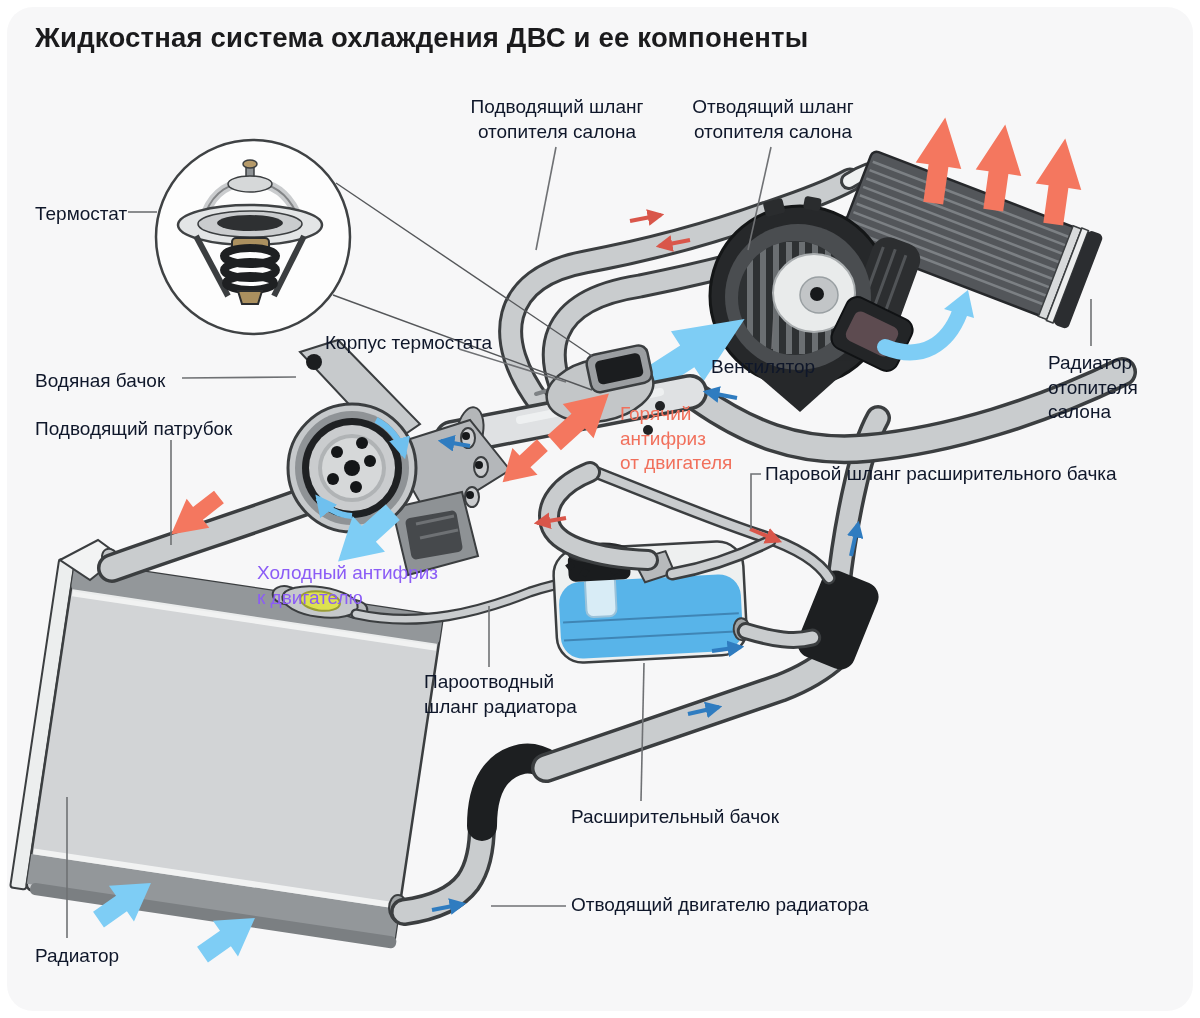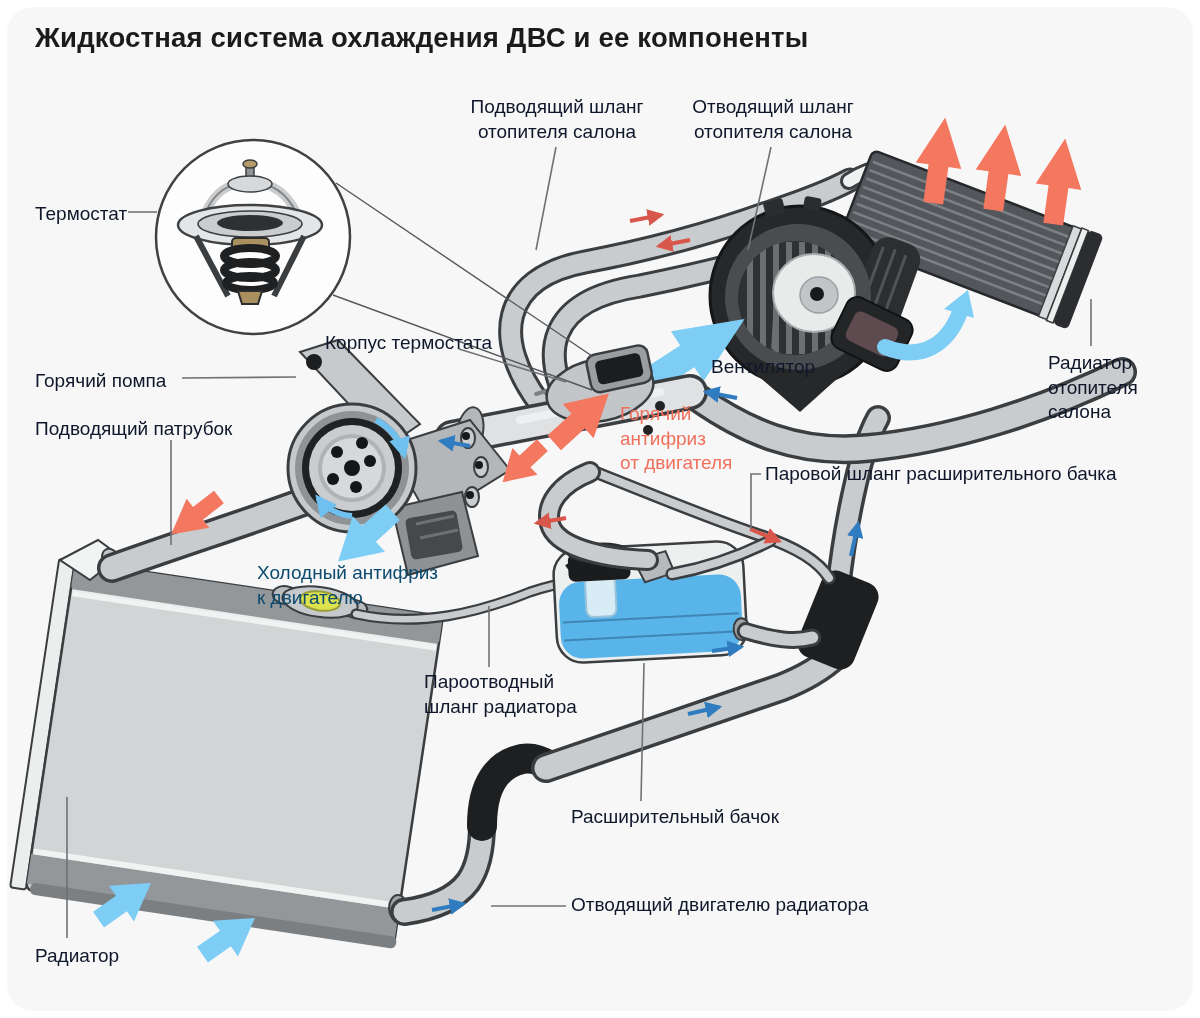--- a/index.html
+++ b/index.html
@@ -4,21 +4,21 @@
 <style>
   html,body{margin:0;padding:0;background:#ffffff;width:1200px;height:1018px;overflow:hidden;
     font-family:"Liberation Sans","DejaVu Sans",sans-serif;}
   .card{position:absolute;left:7px;top:7px;right:7px;bottom:7px;background:#f7f7f8;border-radius:26px;}
   .stage{position:absolute;left:0;top:0;width:1200px;height:1018px;}
   svg{position:absolute;left:0;top:0;}
   .title{position:absolute;left:35px;top:22px;font-size:27.5px;font-weight:700;color:#1b1b1d;letter-spacing:.2px;}
   .lbl{position:absolute;width:max-content;white-space:pre-line;font-size:19px;line-height:1.3;color:#0f172a;}
   .lbl.center{text-align:center;transform:translateX(-50%);}
   .lbl.hot{color:#f1705c;}
-  .lbl.cold{color:#0c4a6e;}
+  .lbl.cold{color:#8b5cf6;}
 </style>
 </head>
 <body>
 
 <div class="stage">
 <div class="card"></div>
 
 <svg width="1200" height="1018" viewBox="0 0 1200 1018">
   <defs>
     <path id="fatArrow" d="M-10,36 L-10,8 L-23,8 L0,-28 L23,8 L10,8 L10,36 Z"></path>
@@ -311,21 +311,21 @@
 </svg>
 
 <div class="title">Жидкостная система охлаждения ДВС и ее компоненты</div>
 
 <div class="lbl center" style="left:557px;top:95px;">Подводящий шланг
 отопителя салона</div>
 <div class="lbl center" style="left:773px;top:95px;">Отводящий шланг
 отопителя салона</div>
 <div class="lbl" style="left:35px;top:202px;">Термостат</div>
 <div class="lbl" style="left:325px;top:331px;">Корпус термостата</div>
-<div class="lbl" style="left:35px;top:369px;">Горячий помпа</div>
+<div class="lbl" style="left:35px;top:369px;">Водяная бачок</div>
 <div class="lbl" style="left:35px;top:417px;">Подводящий патрубок</div>
 <div class="lbl" style="left:711px;top:355px;">Вентилятор</div>
 <div class="lbl" style="left:1048px;top:351px;">Радиатор
 отопителя
 салона</div>
 <div class="lbl hot" style="left:620px;top:402px;">Горячий
 антифриз
 от двигателя</div>
 <div class="lbl" style="left:765px;top:462px;">Паровой шланг расширительного бачка</div>
 <div class="lbl cold" style="left:257px;top:561px;">Холодный антифриз

